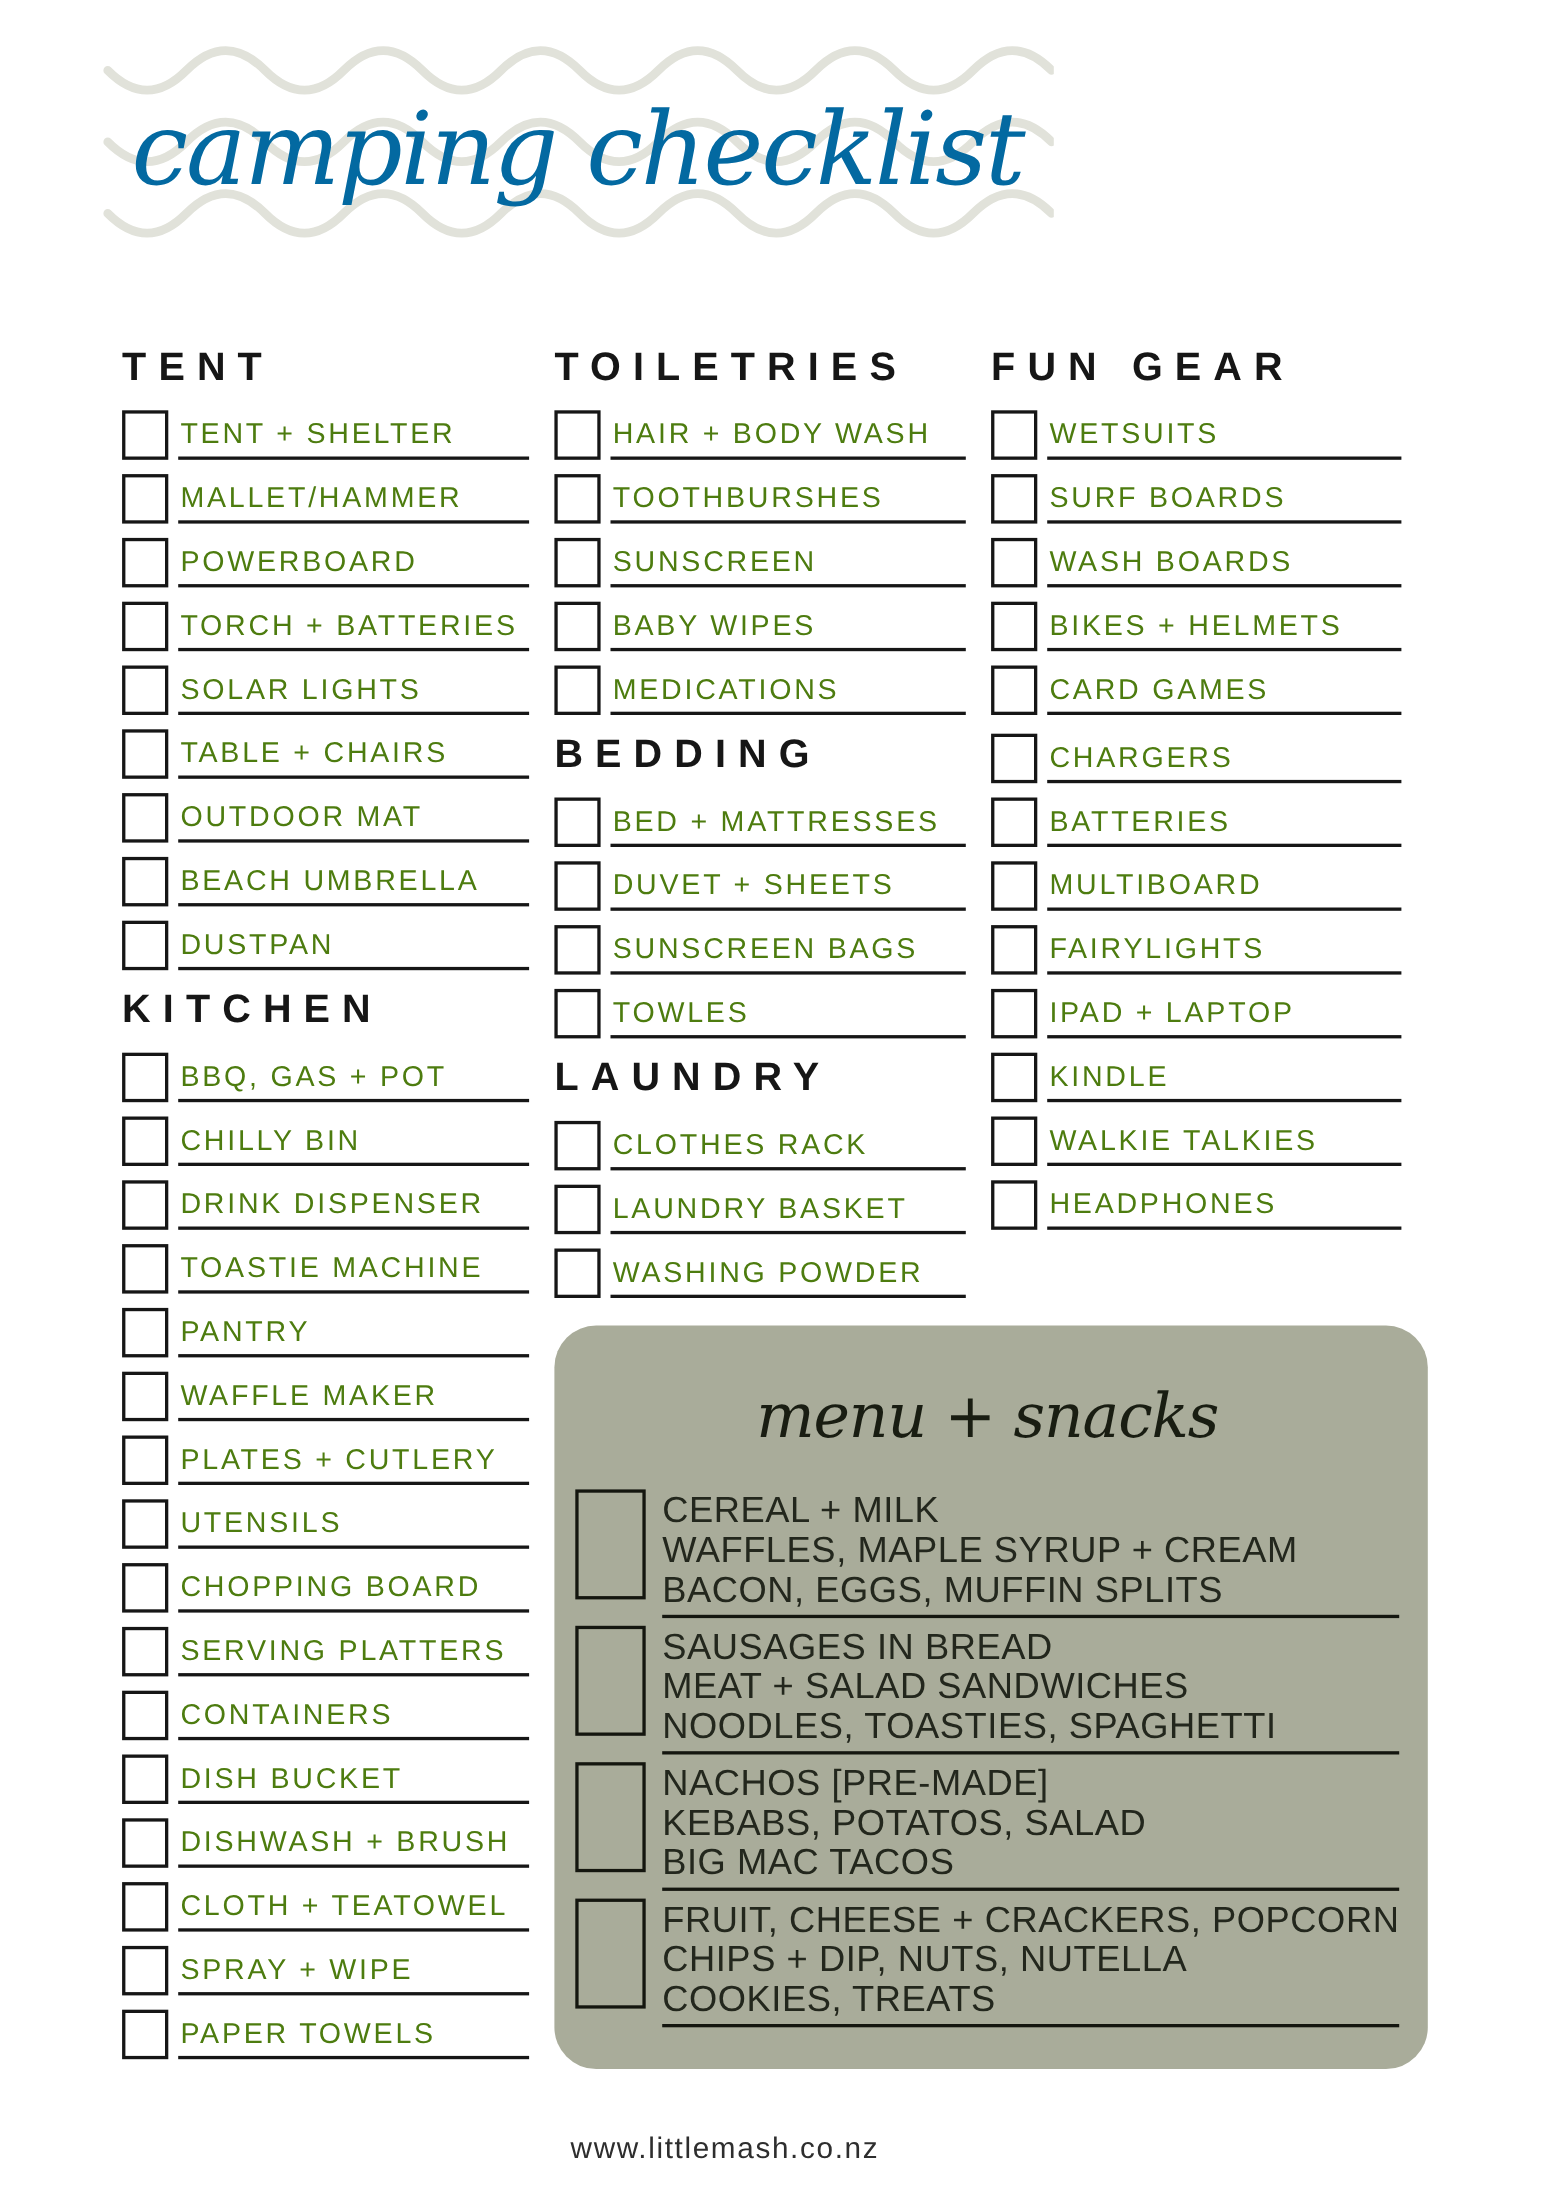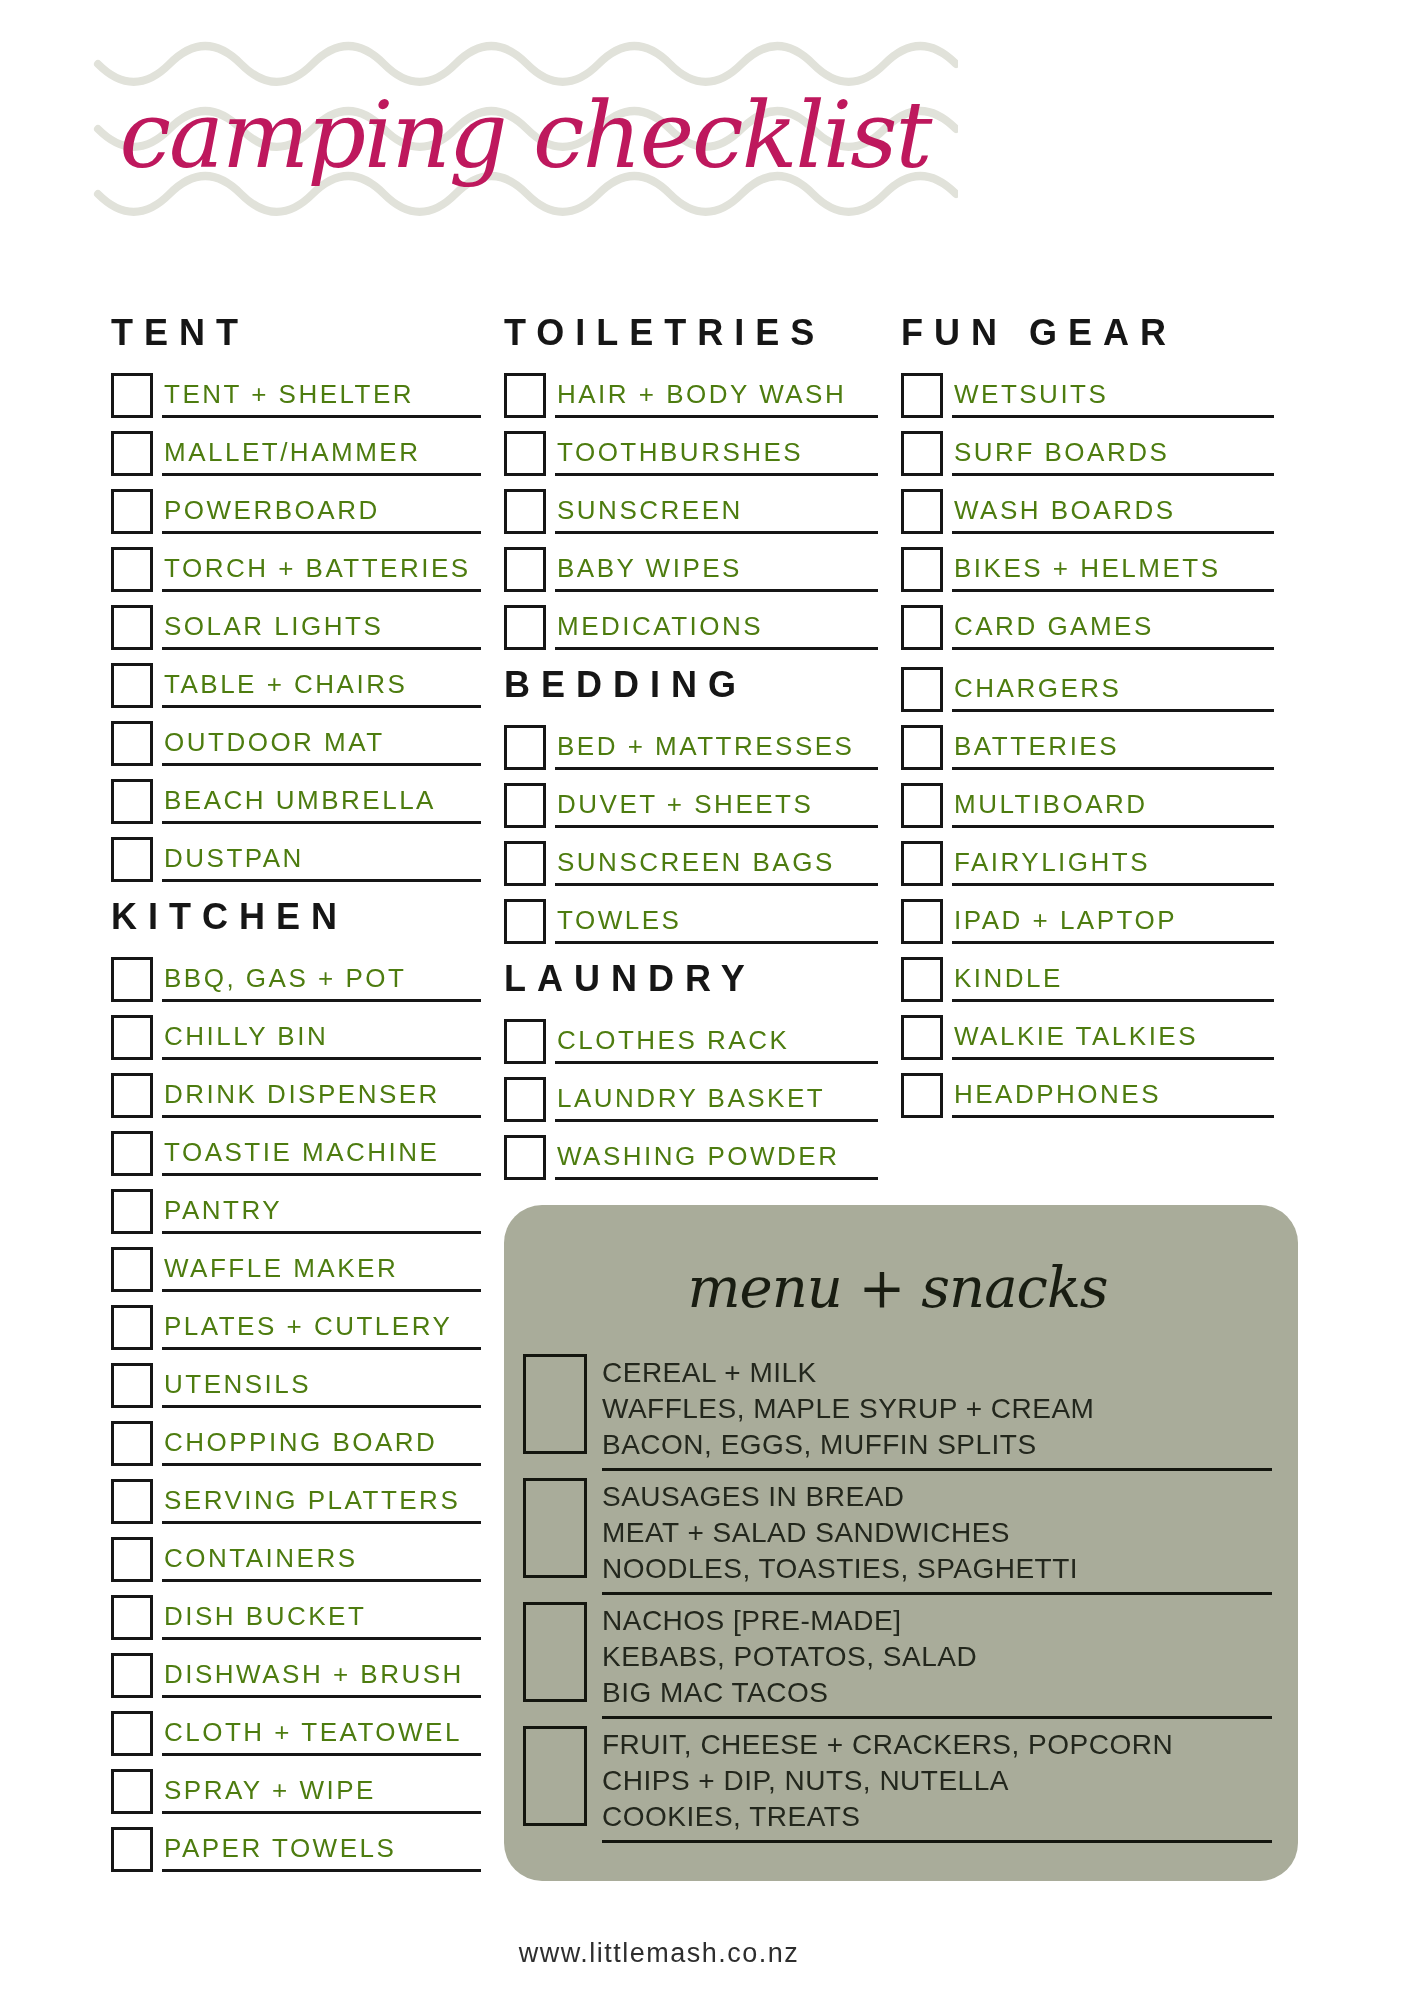--- a/index.html
+++ b/index.html
@@ -12,21 +12,21 @@
   }
   :root { --sage:#a9ac9a; --wave:#e1e2da; --ink:#161616; --menu-ink:#23271d; }
 
   
   .title-block { position: absolute; left: 92px; top: 40px; width: 866px; height: 190px; }
   .waves { position: absolute; left: 0; top: 0; width: 866px; height: 190px; }
   .script-title {
     position: absolute; left: 0; top: 0; width: 100%; height: 100%;
     display: flex; align-items: center; justify-content: center;
     font-family: "DejaVu Serif", serif; font-style: italic;
-    font-size: 92px; letter-spacing: -2px; color: #be185d;
+    font-size: 92px; letter-spacing: -2px; color: #0369a1;
     white-space: nowrap;
   }
 
   
   .content {
     position: absolute; left: 111px; top: 315px;
     display: grid;
     grid-template-columns: 370px 374px 373px;
     column-gap: 23px;
     grid-template-rows: auto auto;
@@ -69,21 +69,21 @@
   .menu-rows { margin-top: 34px; }
   .menu-row { display: flex; margin-bottom: 7px; }
   .menu-checkbox {
     width: 64px; height: 100px; flex: none;
     border: 3px solid #14160f; background: transparent;
   }
   .menu-lines {
     flex: 1; margin-left: 15px; padding-bottom: 5px; padding-top: 1px;
     border-bottom: 3px solid #14160f;
     color: var(--menu-ink);
-    font-size: 28px; line-height: 36px; letter-spacing: 0.5px;
+    font-size: 33px; line-height: 36px; letter-spacing: 0.5px;
     white-space: nowrap;
   }
 
   
   .footer {
     position: absolute; top: 1938px; left: 0; width: 100%;
     text-align: center; transform: translateX(-48px);
     font-size: 27px; font-weight: 300; letter-spacing: 1.5px; color: #2e2e2e;
   }
 </style>

